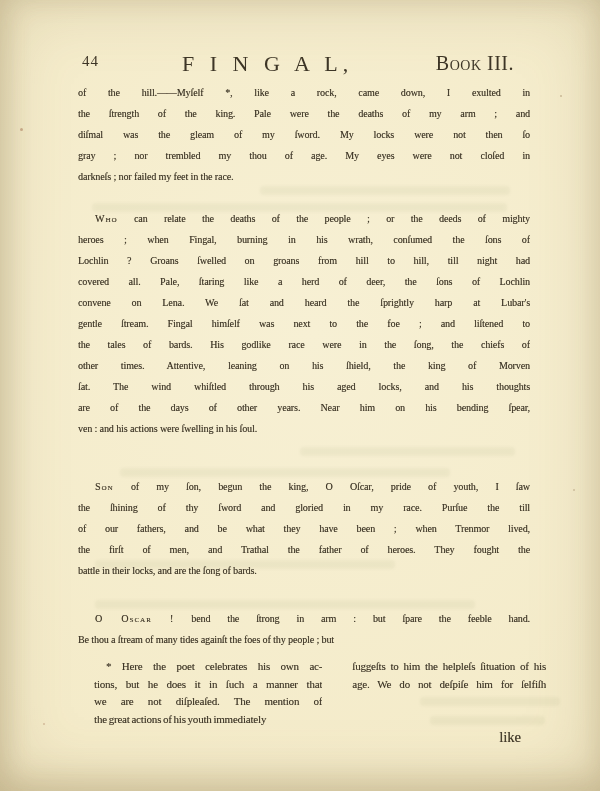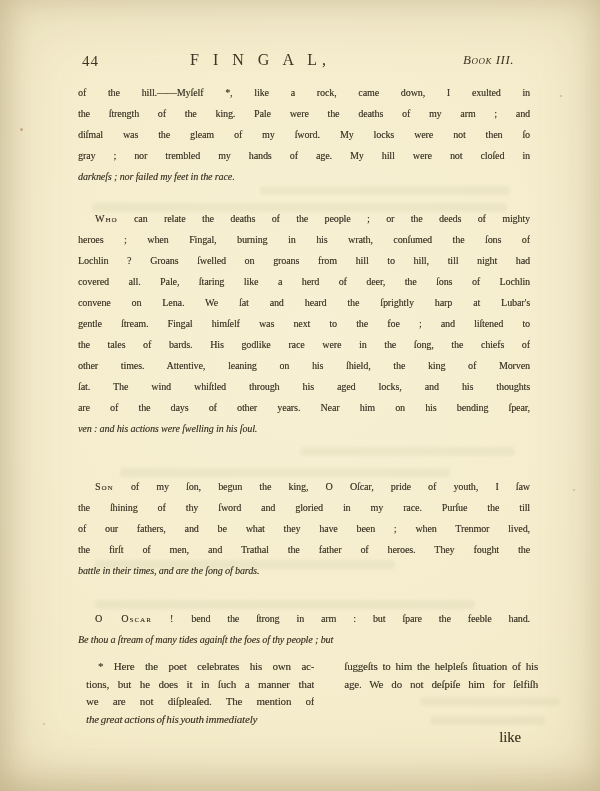--- a/index.html
+++ b/index.html
@@ -14,34 +14,34 @@
       radial-gradient(ellipse 130% 110% at 52% 42%, #f7f0d4 0%, #f4ebc9 55%, #ecdfbb 92%, #e6d7ae 100%);
     color:#3e3627;
   }
   .sheet::after{
     content:"";position:absolute;inset:0;pointer-events:none;
     box-shadow:inset 0 0 70px rgba(130,110,65,0.22), inset 0 -14px 30px rgba(140,115,65,0.18), inset 8px 0 26px rgba(135,115,70,0.12);
   }
   .textblock{position:absolute;left:78px;top:0;width:452px;}
   .hdr{position:absolute;top:51px;left:0;width:452px;height:22px;}
   .pageno{position:absolute;left:4px;top:2px;font-size:15px;letter-spacing:1px;}
-  .runtitle{position:absolute;left:112px;top:0;font-size:16px;letter-spacing:5px;white-space:pre;font-family:Liberation Serif, serif;}
-  .booklbl{position:absolute;right:16px;top:1px;font-size:13px;font-variant:small-caps;letter-spacing:0.5px;font-style:italic;}
+  .runtitle{position:absolute;left:104px;top:0;font-size:22px;letter-spacing:5px;white-space:pre;font-family:Liberation Serif, serif;}
+  .booklbl{position:absolute;right:16px;top:1px;font-size:20px;font-variant:small-caps;letter-spacing:0.5px;}
   .para{position:absolute;left:0;width:452px;}
   .p1{top:82px;} .p2{top:208px;} .p3{top:476px;} .p4{top:608px;}
   .bl{
     height:21px;line-height:21px;font-size:10px;overflow:hidden;
     text-align:justify;letter-spacing:-0.1px;
     text-shadow:0.2px 0.2px 0.4px rgba(62,54,39,0.55);
   }
   .j{text-align-last:justify;}
-  .e{text-align-last:left;font-style:italic;}
+  .e{text-align-last:left;}
   .ind{padding-left:17px;}
   .sc{font-variant:small-caps;letter-spacing:1px;}
-  .footnote{position:absolute;top:658px;left:8px;width:452px;display:flex;gap:18px;}
+  .footnote{position:absolute;top:658px;left:16px;width:452px;display:flex;gap:18px;}
   .fncol{width:238px;}
   .fncol.right{width:202px;margin-left:12px;}
   .fnl{
     height:17.5px;line-height:17.5px;font-size:10.9px;overflow:hidden;
     text-align:justify;letter-spacing:-0.15px;word-spacing:-0.8px;
     text-shadow:0.2px 0.2px 0.3px rgba(62,54,39,0.5);
   }
   .ind2{padding-left:12px;}
   .catchword{
     position:absolute;top:729px;right:9px;font-size:14.5px;
@@ -77,21 +77,21 @@
     <div class="hdr">
       <span class="pageno">44</span>
       <span class="runtitle">F I N G A L,</span>
       <span class="booklbl">Book III.</span>
     </div>
 
     <div class="para p1">
       <div class="bl j">of the hill.——Myſelf *, like a rock, came down, I exulted in</div>
       <div class="bl j">the ſtrength of the king. Pale were the deaths of my arm ; and</div>
       <div class="bl j">diſmal was the gleam of my ſword. My locks were not then ſo</div>
-      <div class="bl j">gray ; nor trembled my hands of age. My hill were not cloſed in</div>
+      <div class="bl j">gray ; nor trembled my thou of age. My eyes were not cloſed in</div>
       <div class="bl e">darkneſs ; nor failed my feet in the race.</div>
     </div>
 
     <div class="para p2">
       <div class="bl j ind">
         <span class="sc">Who</span>
         <span>can relate the deaths of the people ; or the deeds of mighty</span>
       </div>
       <div class="bl j">heroes ; when Fingal, burning in his wrath, conſumed the ſons of</div>
       <div class="bl j">Lochlin ? Groans ſwelled on groans from hill to hill, till night had</div>
@@ -106,21 +106,21 @@
     </div>
 
     <div class="para p3">
       <div class="bl j ind">
         <span class="sc">Son</span>
         <span>of my ſon, begun the king, O Oſcar, pride of youth, I ſaw</span>
       </div>
       <div class="bl j">the ſhining of thy ſword and gloried in my race. Purſue the till</div>
       <div class="bl j">of our fathers, and be what they have been ; when Trenmor lived,</div>
       <div class="bl j">the firſt of men, and Trathal the father of heroes. They fought the</div>
-      <div class="bl e">battle in their times, and are the ſong of bards.</div>
+      <div class="bl e">battle in their locks, and are the ſong of bards.</div>
     </div>
 
     <div class="para p4">
       <div class="bl j ind">
         <span class="sc">O Oscar !</span>
         <span>bend the ſtrong in arm : but ſpare the feeble hand.</span>
       </div>
       <div class="bl e">Be thou a ſtream of many tides againſt the foes of thy people ; but</div>
     </div>
 

